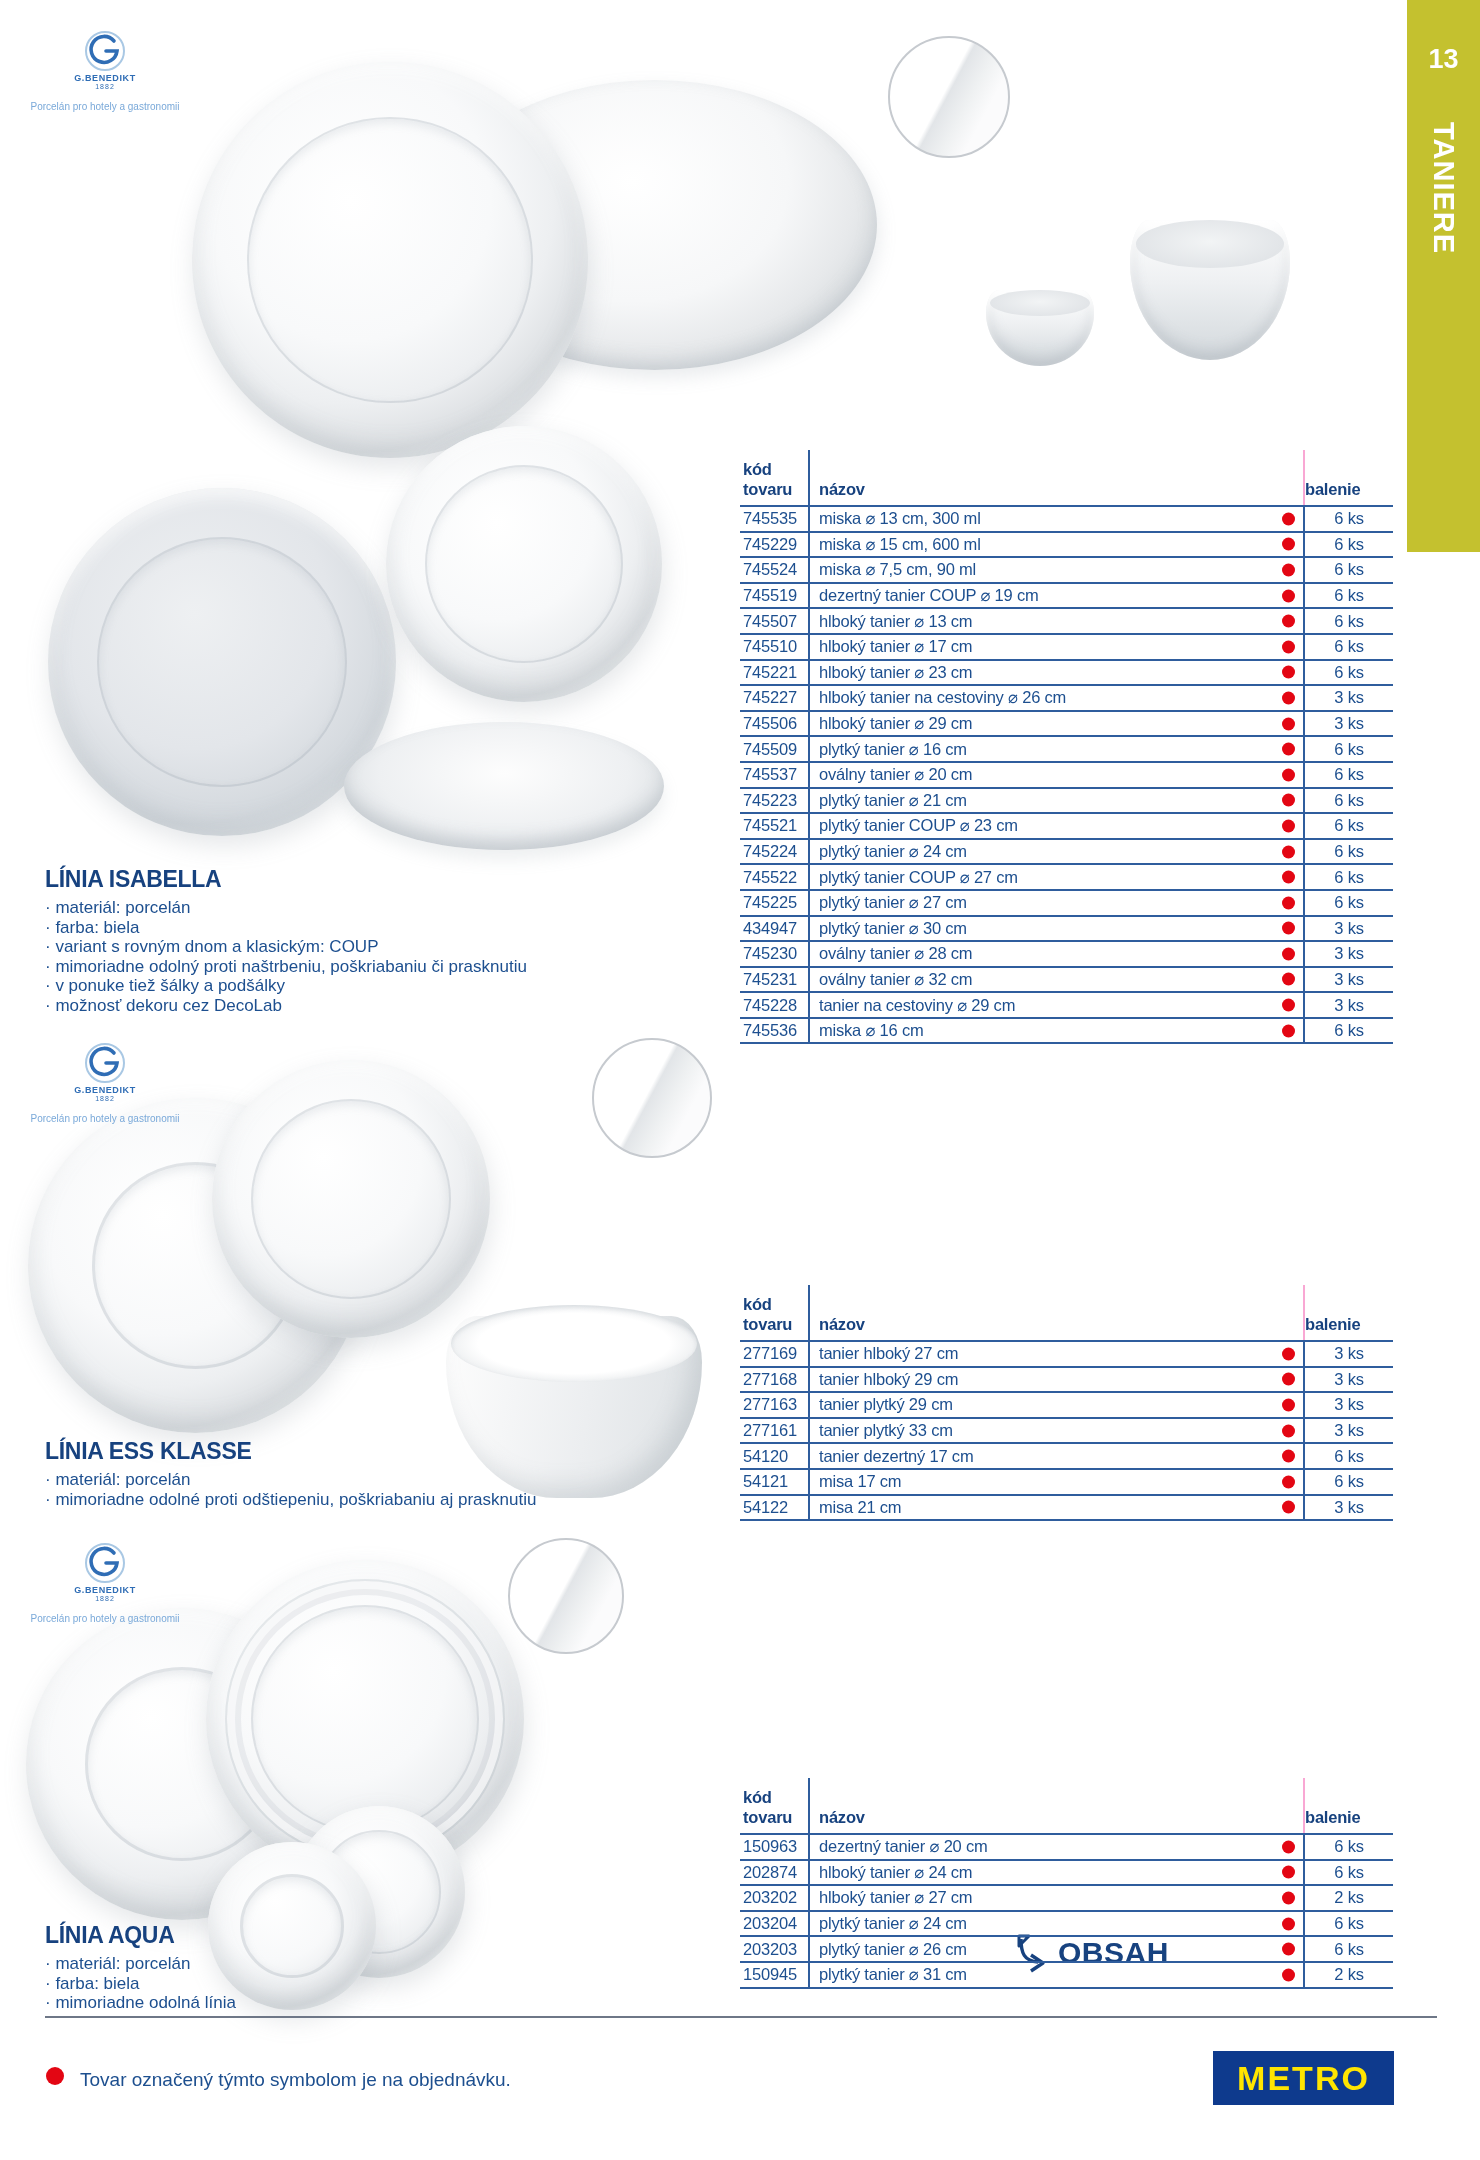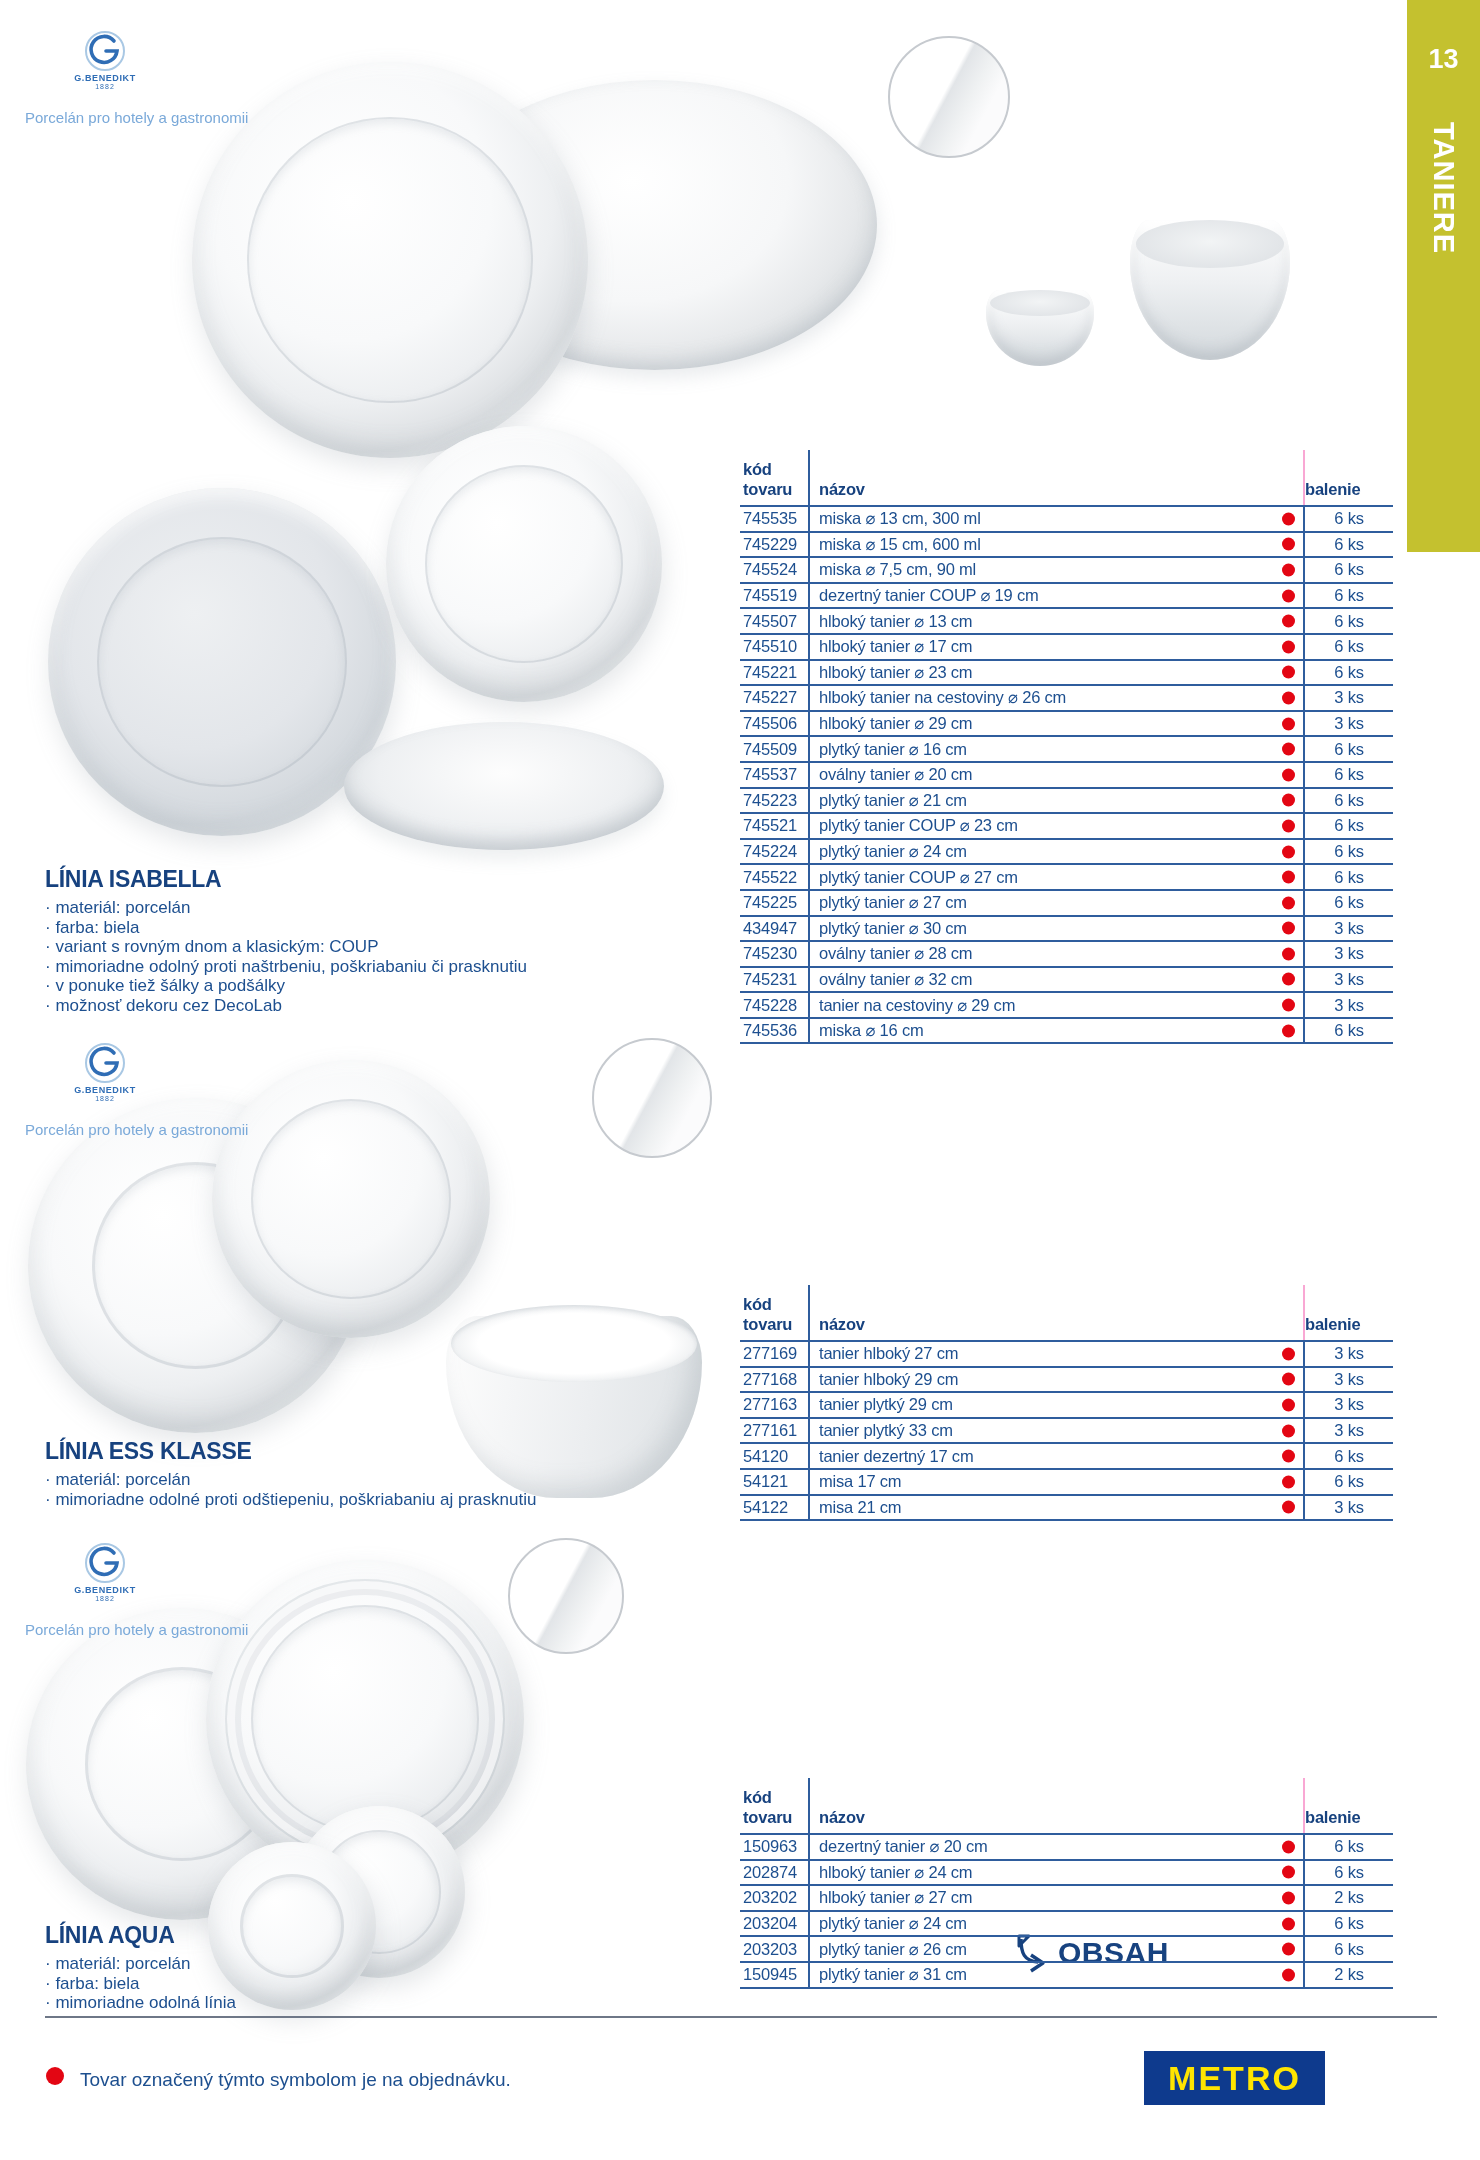--- a/index.html
+++ b/index.html
@@ -16,21 +16,21 @@
     writing-mode:vertical-rl;text-align:left;
     color:#fff;font-size:29px;font-weight:bold;letter-spacing:1px;
     display:flex;justify-content:flex-start;align-items:center;
   }
 
   
   .brand{position:absolute;width:160px;text-align:center;color:#2f6db5;z-index:5;}
   .brand svg{display:block;margin:0 auto;}
   .bname{font-size:9px;font-weight:bold;letter-spacing:.6px;margin-top:1px;}
   .byear{font-size:7px;letter-spacing:1px;}
-  .btag{font-size:15px;color:#7aa9d9;margin-top:19px;white-space:nowrap;}
+  .btag{font-size:10px;color:#7aa9d9;margin-top:11px;white-space:nowrap;}
 
   
   .ph{position:absolute;}
   .plate{
     border-radius:50%;
     background:radial-gradient(circle at 40% 35%, #ffffff 0%, #f8f9fa 40%, #edeff1 58%, #dcdfe2 72%, #f0f2f3 80%, #e4e7e9 100%);
     box-shadow:2px 10px 24px rgba(140,150,160,.22), inset 0 -10px 22px rgba(150,160,170,.28), inset 0 8px 16px rgba(255,255,255,.9);
   }
   .plate::before{content:"";position:absolute;inset:14%;border-radius:50%;
     border:2px solid rgba(150,162,174,.28);box-shadow:inset 0 4px 10px rgba(150,160,170,.18);}
@@ -80,21 +80,21 @@
   .desc ul{margin:0;padding:0;list-style:none;}
   .desc li{font-size:17px;line-height:19.5px;color:#1d4f8f;}
   .desc li::before{content:"\00b7\00a0";}
 
   
   .foot-rule{position:absolute;left:45px;top:2016px;width:1392px;height:2px;background:#6e7787;}
   .legend-dot{position:absolute;left:46px;top:2067px;width:18px;height:18px;border-radius:50%;background:#e30613;}
   .legend-text{position:absolute;left:80px;top:2069px;font-size:19px;color:#1d4f8f;}
   .obsah{position:absolute;left:1014px;top:1933px;display:flex;align-items:center;gap:8px;cursor:pointer;}
   .obsah-label{font-size:30px;font-weight:bold;color:#17427f;letter-spacing:.5px;}
-  .metro{position:absolute;left:1144px;top:2051px;width:181px;height:54px;background:#0e3a8d;
+  .metro{position:absolute;left:1213px;top:2051px;width:181px;height:54px;background:#0e3a8d;
     display:flex;align-items:center;justify-content:center;}
   .metro span{color:#ffe500;font-size:34px;font-weight:800;letter-spacing:2px;}
 </style>
 </head>
 <body>
 
 <div class="page">
 
   <div class="sidebar">
     <div class="page-num">13</div>

